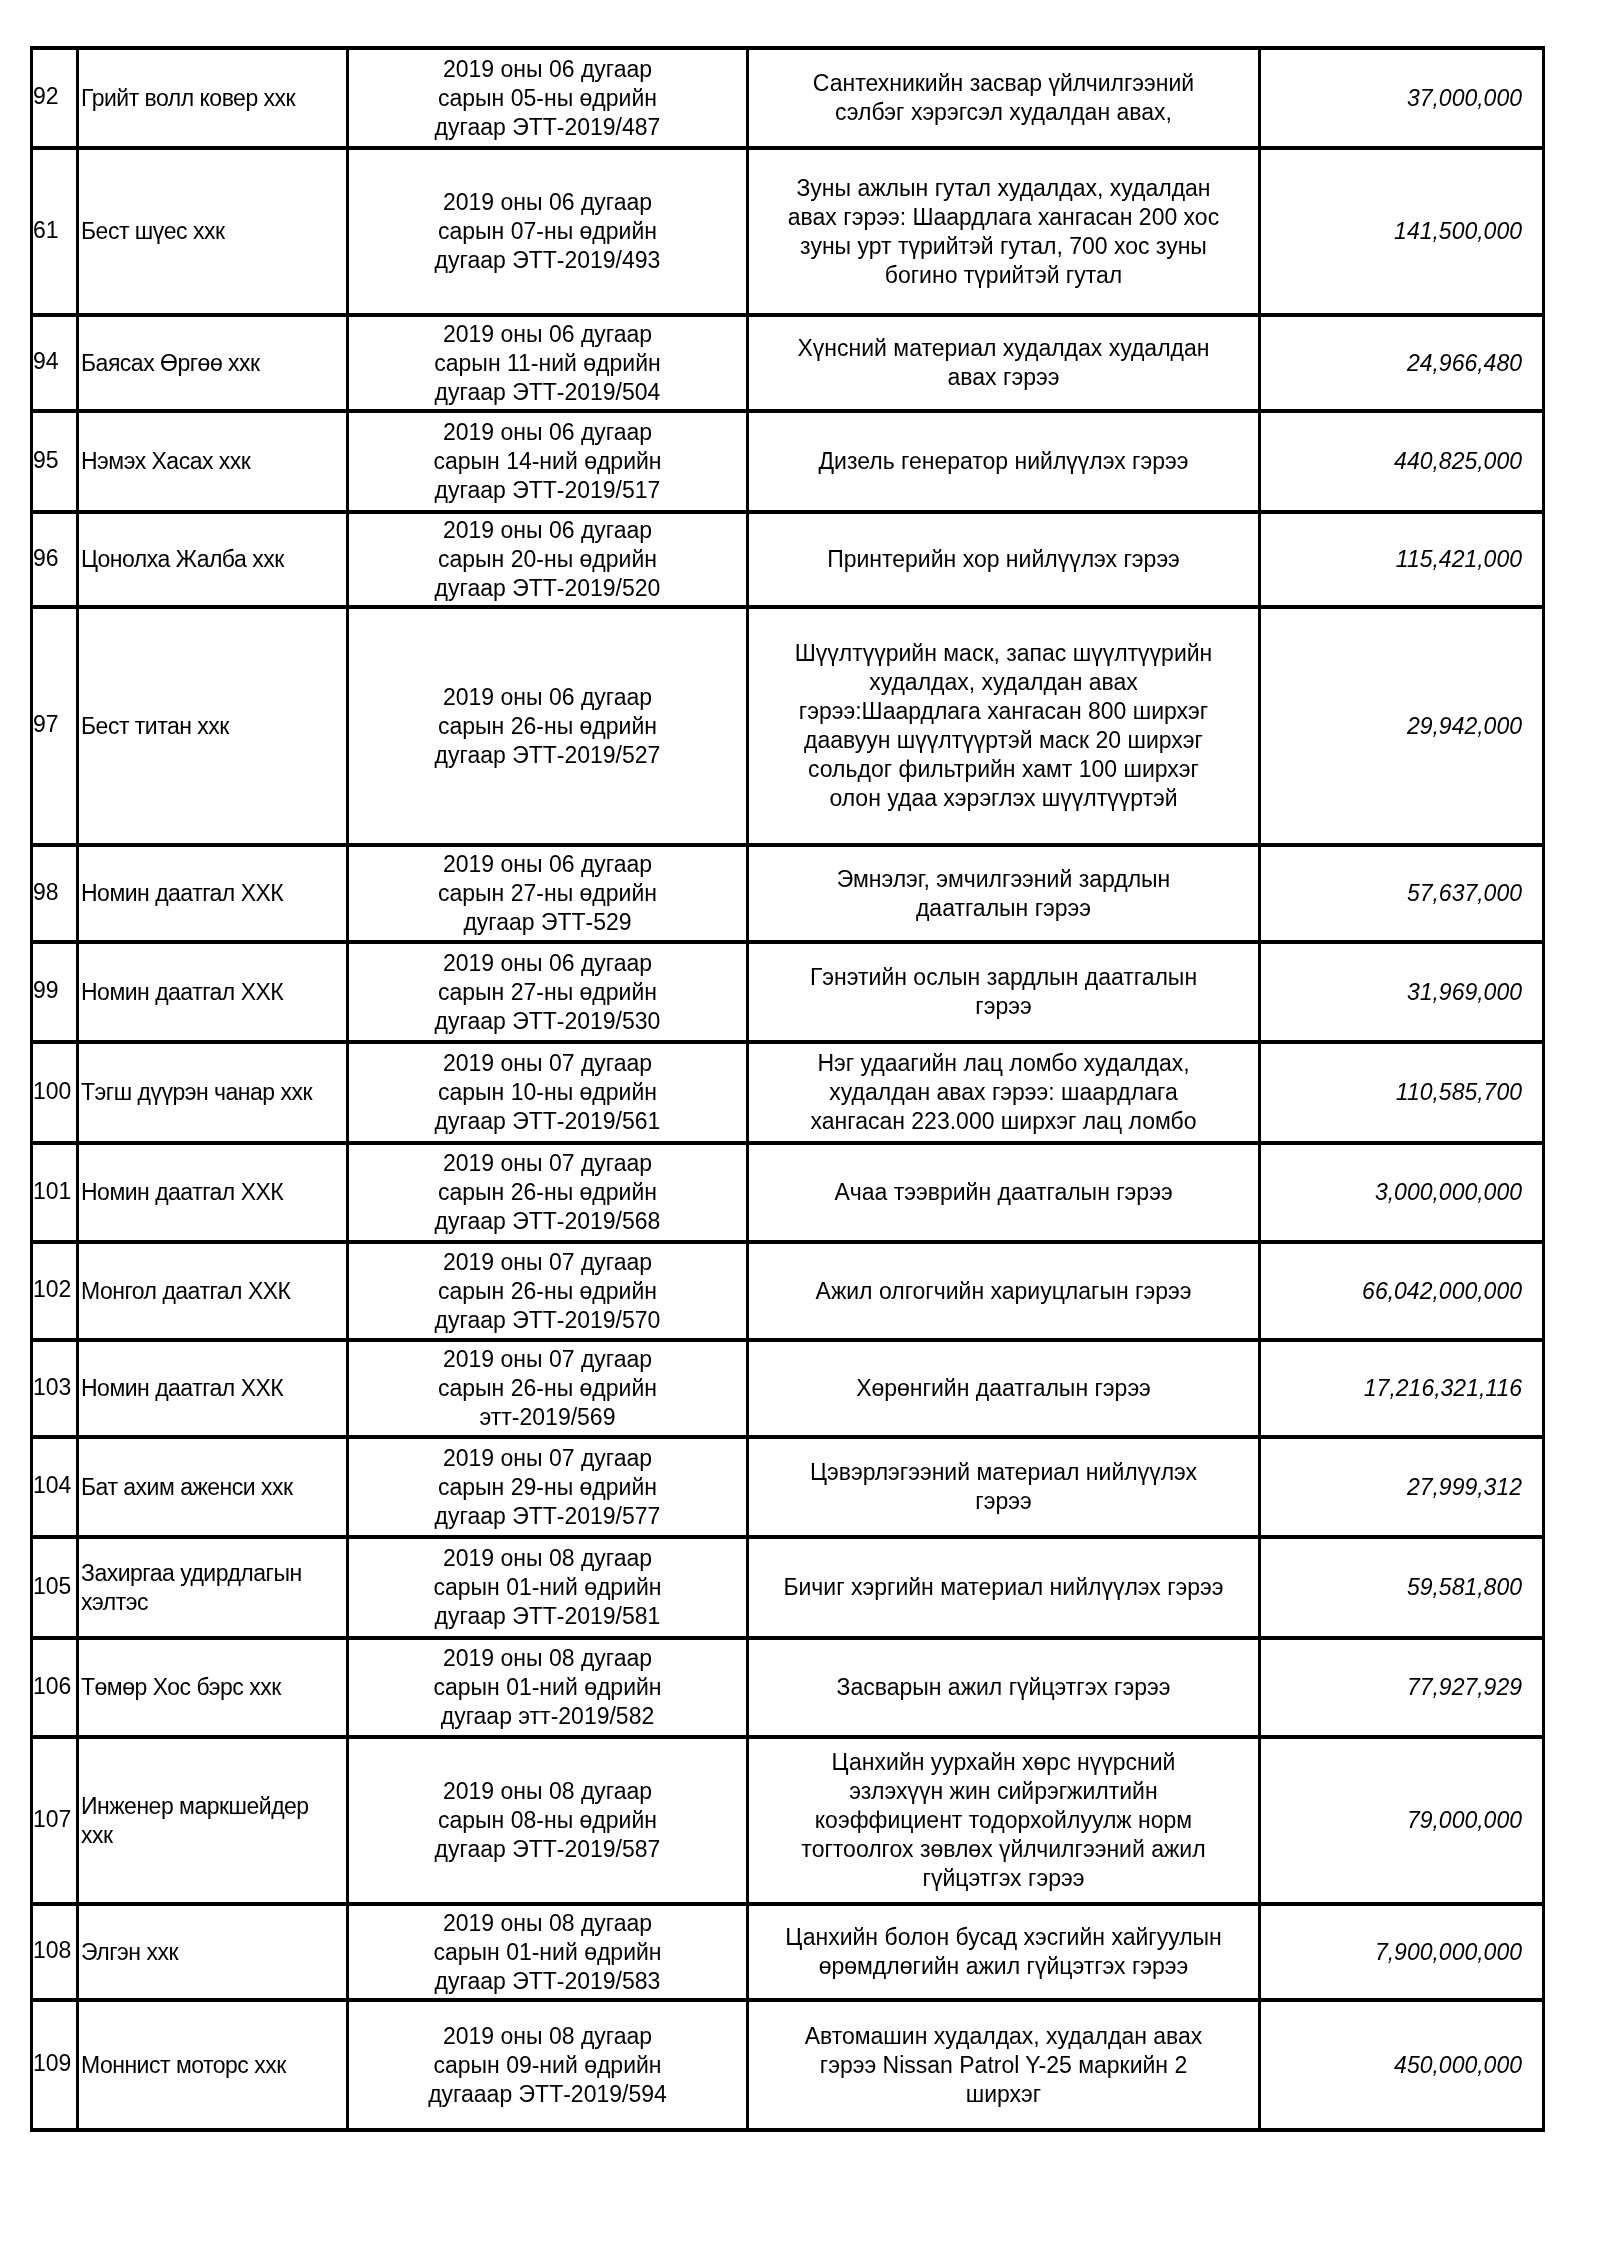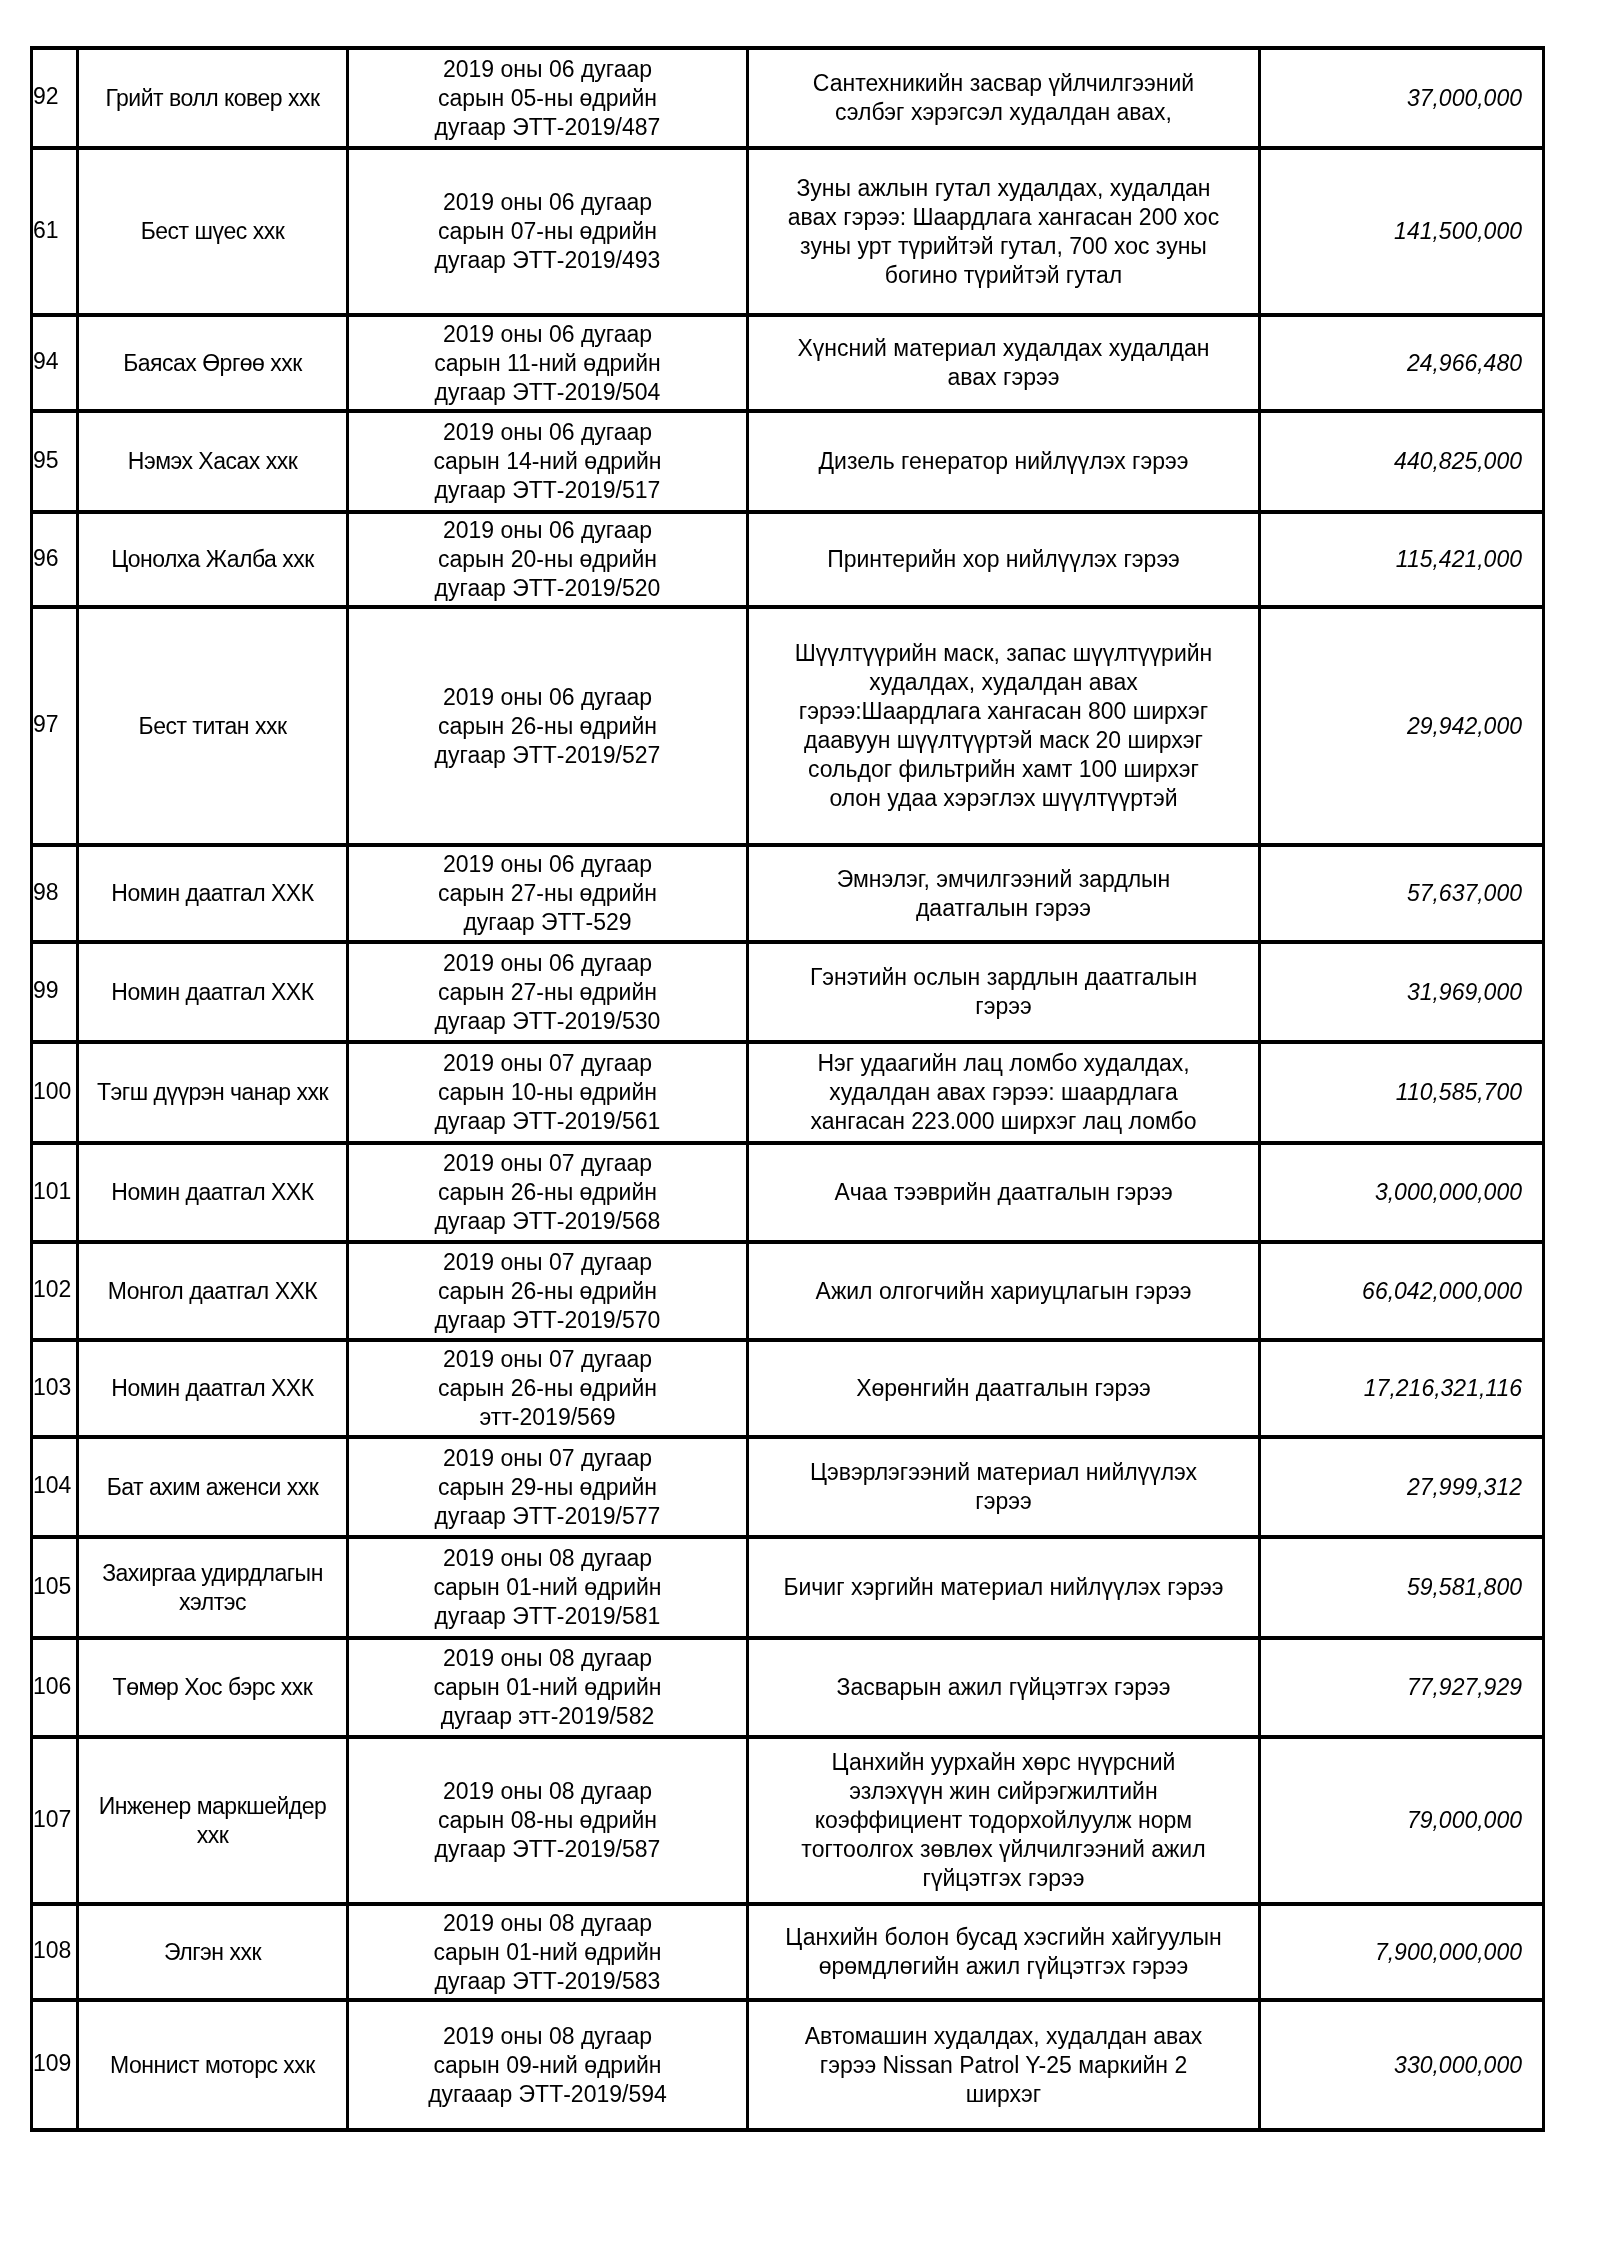--- a/index.html
+++ b/index.html
@@ -40,21 +40,20 @@
     overflow: hidden;
     background: #ffffff;
   }
   td.c-no {
     vertical-align: bottom;
     text-align: left;
     font-size: 22px;
     padding: 0 4px 3px 0;
   }
   td.c-supplier {
-    text-align: center;
     font-size: 22px;
     letter-spacing: -0.5px;
     white-space: pre-line;
     padding: 0 2px;
   }
   td.c-contract {
     text-align: center;
     white-space: pre-line;
     padding: 0 4px;
     margin-top: 48px;
@@ -259,17 +258,17 @@
         </tr>
         <tr style="height: 130px;">
           <td class="c-no">109</td>
           <td class="c-supplier">Моннист моторс ххк</td>
           <td class="c-contract">2019 оны 08 дугаар
 сарын 09-ний өдрийн
 дугааар ЭТТ-2019/594</td>
           <td class="c-desc">Автомашин худалдах, худалдан авах
 гэрээ Nissan Patrol Y-25 маркийн 2
 ширхэг</td>
-          <td class="c-amount">330,000,000</td>
+          <td class="c-amount">450,000,000</td>
         </tr>
       </tbody>
   </table>
 </div>
 
 </body></html>

